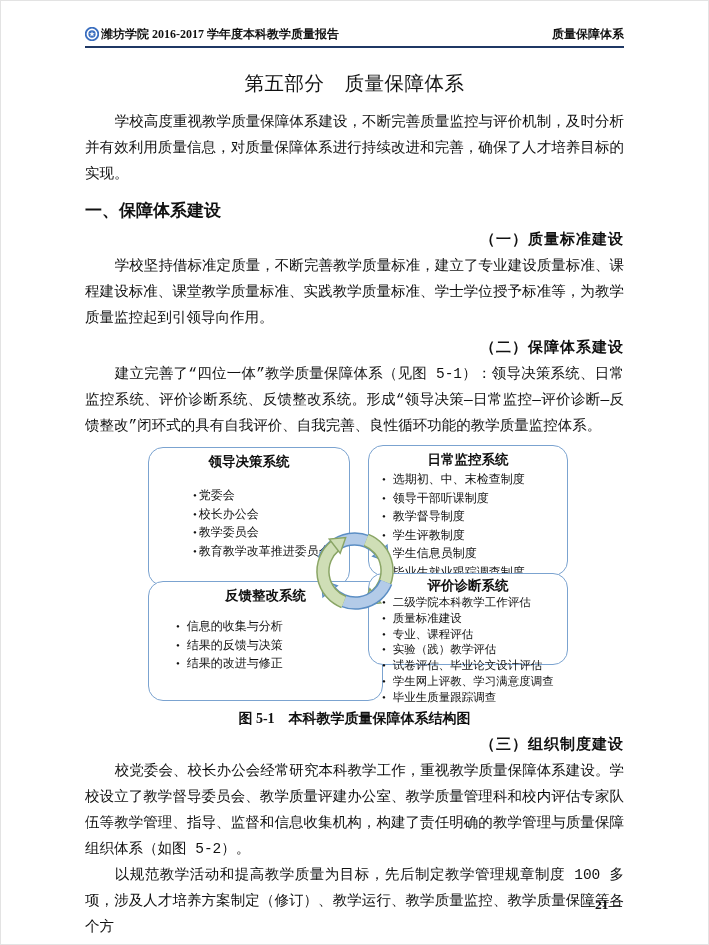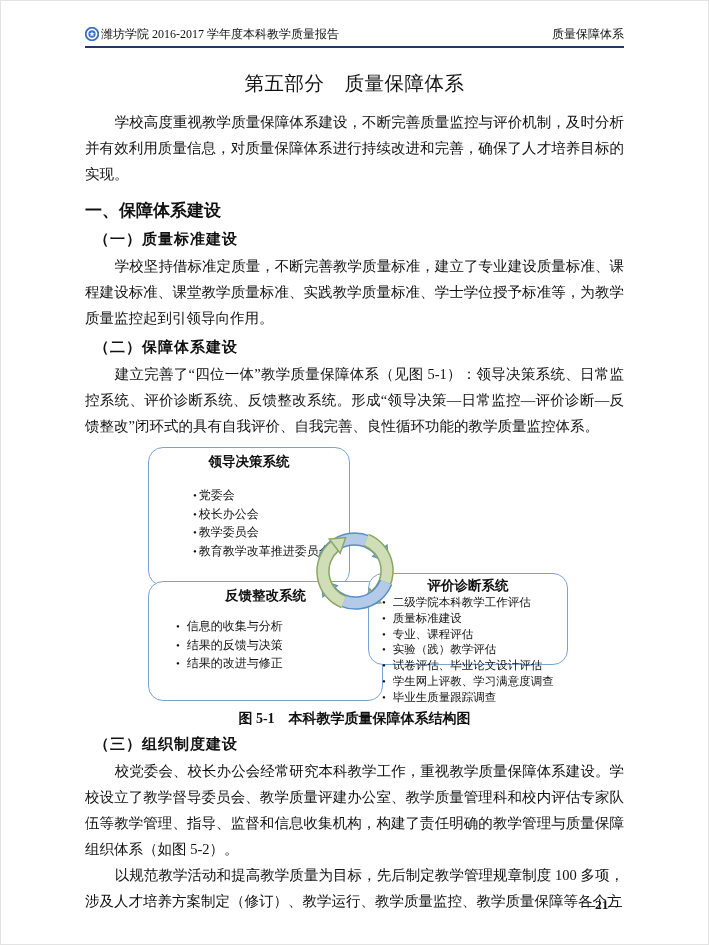--- a/index.html
+++ b/index.html
@@ -7,34 +7,34 @@
     width:709px;height:945px;position:relative;background:#fff;
     box-sizing:border-box;padding:26px 84px 0 84px;
     border:1px solid #e3e3e3;
     font-family:"Liberation Serif","DejaVu Serif",serif;color:#111;
     overflow:hidden;
   }
   
   .header{
     display:flex;justify-content:space-between;align-items:flex-end;
     border-bottom:2px solid #1f3864;padding-bottom:5px;
-    font-size:12px;font-weight:normal;line-height:14px;
+    font-size:12px;font-weight:bold;line-height:14px;
   }
   .header-left{display:flex;align-items:center;gap:2px;}
   .logo{width:14px;height:14px;flex:0 0 auto;}
   
   .doc-title{
     text-align:center;font-family:"Liberation Sans","DejaVu Sans",sans-serif;
     font-weight:normal;font-size:19.5px;margin:22px 0 12px 0;letter-spacing:.5px;
   }
-  p.body{font-size:14.5px;line-height:26px;text-align:justify;text-indent:2.05em;margin:0;}
+  p.body{font-size:14.5px;line-height:26px;text-align:justify;text-indent:2.05em;margin:0;font-family:Liberation Mono, monospace;}
   .h1{font-family:"Liberation Sans","DejaVu Sans",sans-serif;font-weight:bold;
       font-size:17px;margin:12px 0 4px 0;line-height:24px;}
   .h2{font-family:"Liberation Sans","DejaVu Sans",sans-serif;font-weight:bold;
-      font-size:15px;margin:5px 0 4px 0;padding-left:9px;line-height:21px;letter-spacing:1px;}
+      font-size:15px;margin:5px 0 4px 0;padding-left:9px;line-height:21px;letter-spacing:1px;text-align:right;}
   
   .figure{position:relative;height:258px;margin-top:6px;}
   .fig-box{
     position:absolute;border:1.5px solid #7ba3d0;border-radius:15px;background:#fff;
     box-sizing:border-box;z-index:1;
   }
   .fig-box .bt{
     text-align:center;font-family:"Liberation Sans","DejaVu Sans",sans-serif;
     font-weight:bold;font-size:13.5px;margin-top:5px;line-height:17px;
   }
@@ -94,20 +94,31 @@
     <div class="fig-box box-tl">
       <div class="bt">领导决策系统</div>
       <ul>
         <li>党委会</li>
         <li>校长办公会</li>
         <li>教学委员会</li>
         <li>教育教学改革推进委员会</li>
       </ul>
     </div>
 
+    <div class="fig-box box-tr">
+      <div class="bt">日常监控系统</div>
+      <ul>
+        <li>选期初、中、末检查制度</li>
+        <li>领导干部听课制度</li>
+        <li>教学督导制度</li>
+        <li>学生评教制度</li>
+        <li>学生信息员制度</li>
+        <li>毕业生就业跟踪调查制度</li>
+      </ul>
+    </div>
 
     <div class="fig-box box-bl">
       <div class="bt">反馈整改系统</div>
       <ul>
         <li>信息的收集与分析</li>
         <li>结果的反馈与决策</li>
         <li>结果的改进与修正</li>
       </ul>
     </div>
 

